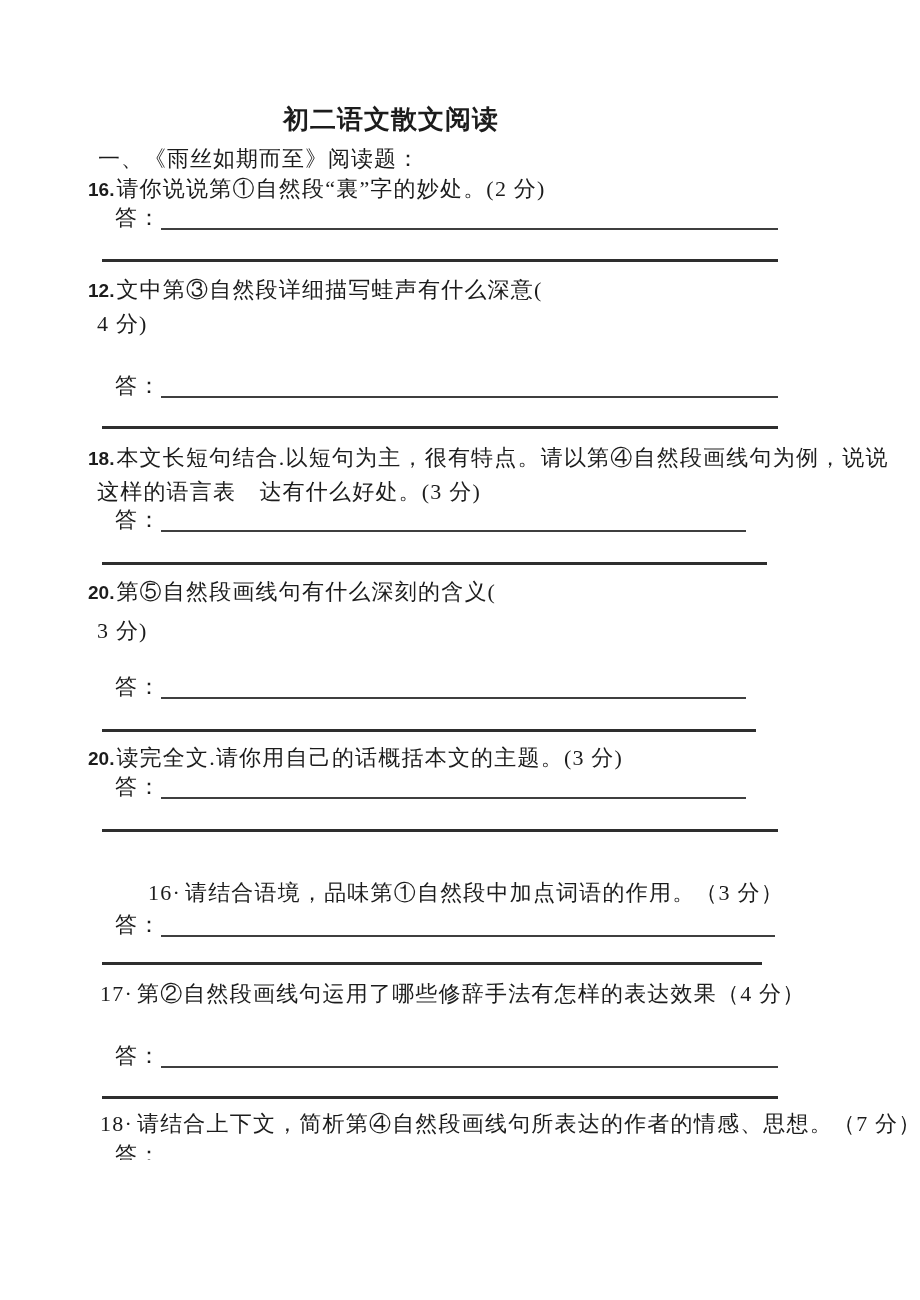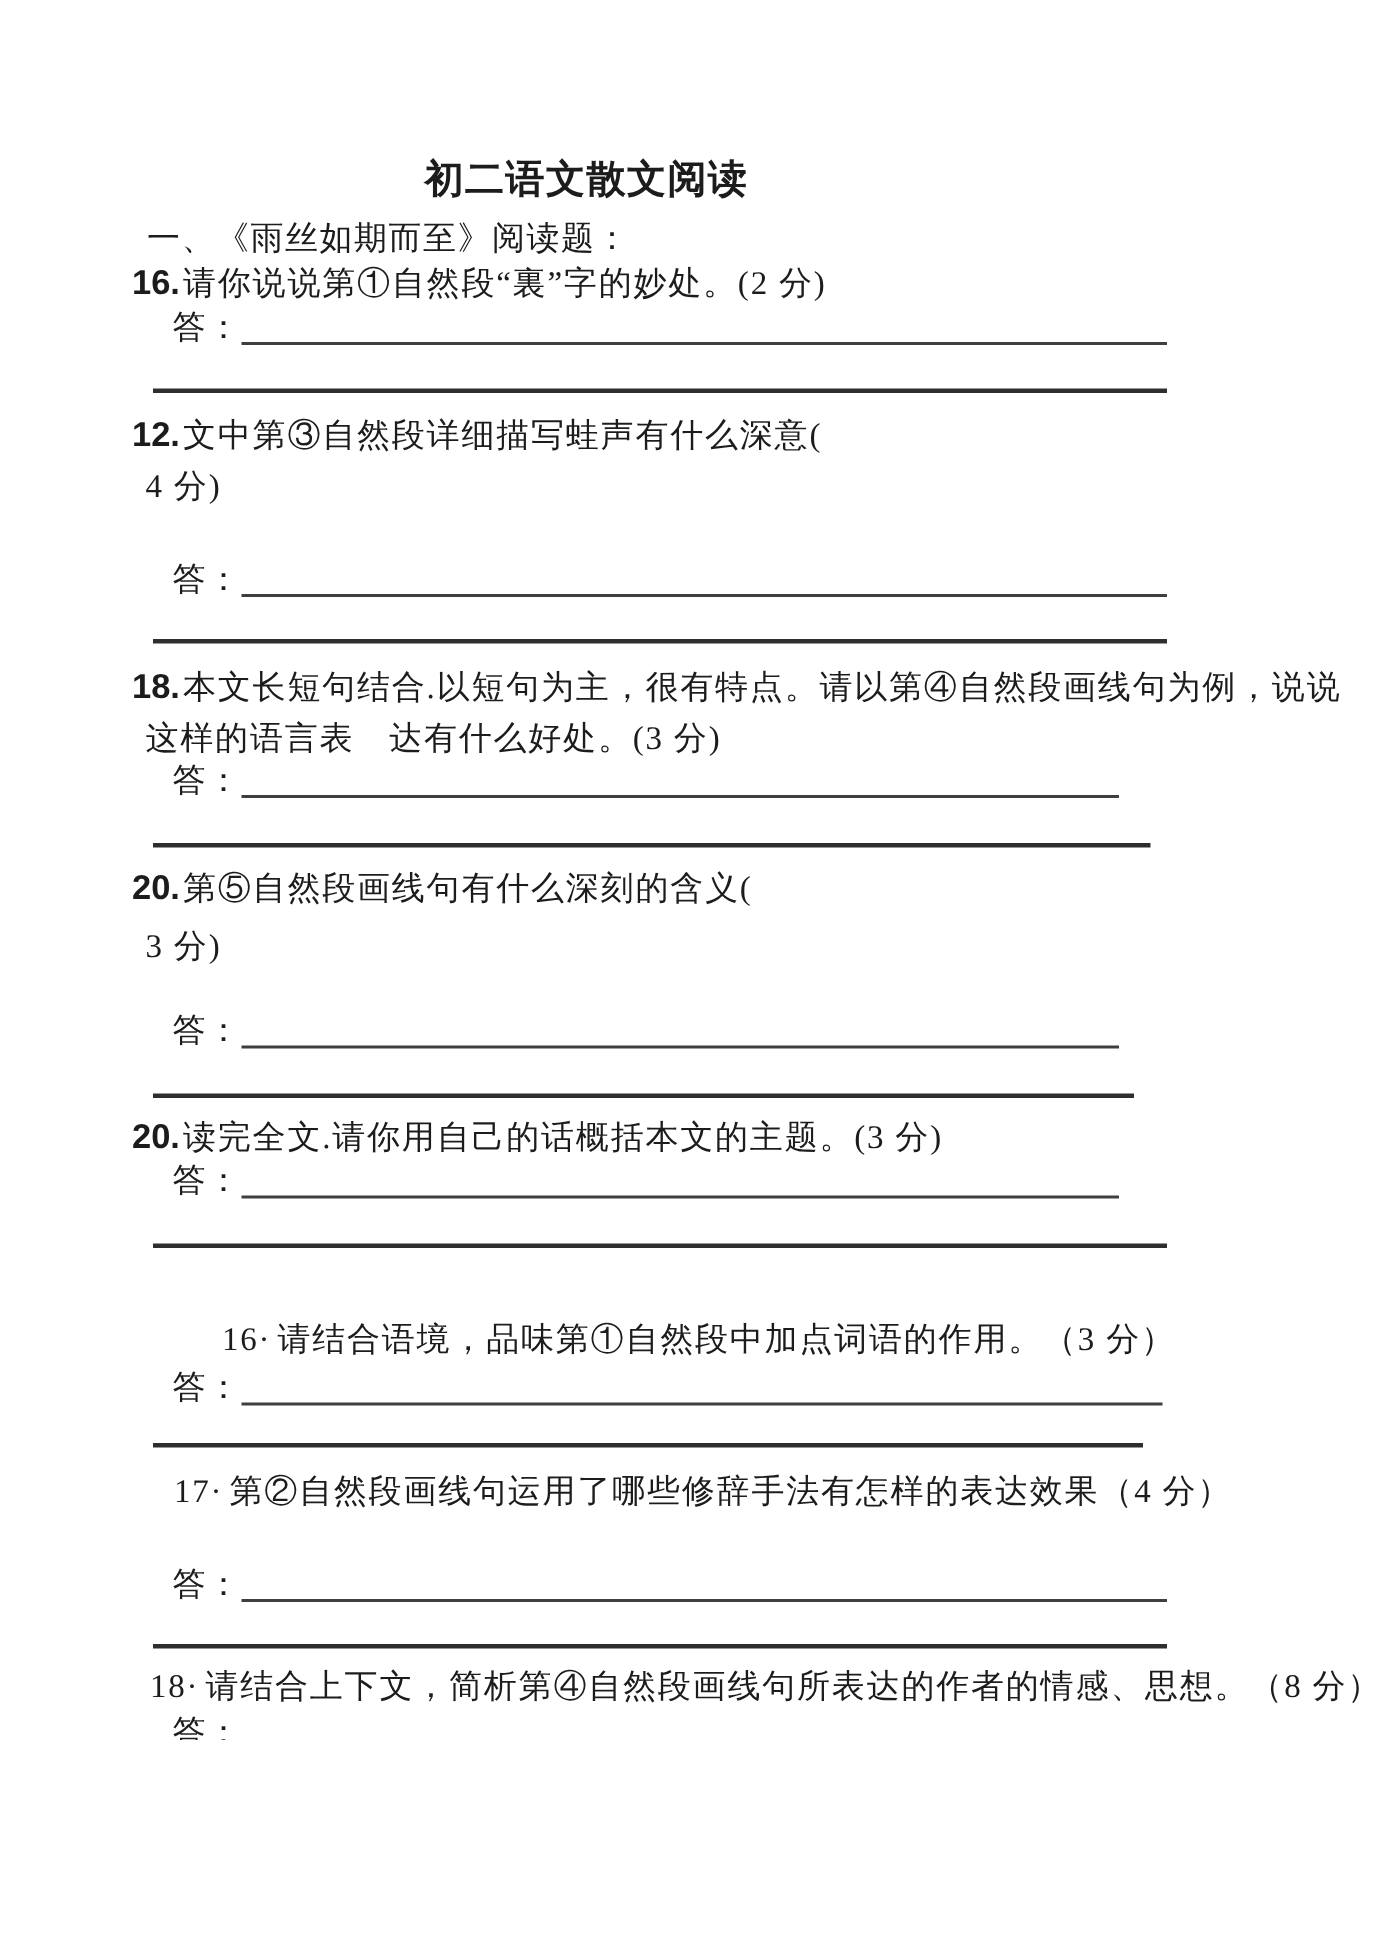--- a/index.html
+++ b/index.html
@@ -30,21 +30,21 @@
   }
   .q-row {
     position:absolute;
     font-size:22px;
     letter-spacing:1.2px;
     white-space:nowrap;
   }
   .q-row .num1 {
     font-family:"Liberation Sans","DejaVu Sans",sans-serif;
     font-weight:700;
-    font-size:23px;
+    font-size:19px;
     letter-spacing:0;
     padding-right:2px;
   }
   .q-row .num2 {
     font-size:22px;
     padding-right:4px;
   }
   .cont-line {
     position:absolute;
     left:97px;
@@ -145,31 +145,31 @@
 
   <div class="q-row" style="left:100px; top:878px;margin-left:48px;">
     <span class="num2">16·</span><span>请结合语境，品味第①自然段中加点词语的作用。（3 分）</span>
   </div>
   <div class="ans" style="top:913px; right:145px;">
     <span class="ans-label">答：</span>
     <span class="ans-fill"></span>
   </div>
   <div class="rule" style="top:962px; width:660px;"></div>
 
-  <div class="q-row" style="left:100px; top:979px;margin-left:16px;">
+  <div class="q-row" style="left:100px; top:979px;">
     <span class="num2">17·</span><span>第②自然段画线句运用了哪些修辞手法有怎样的表达效果（4 分）</span>
   </div>
   <div class="ans" style="top:1044px; right:142px;">
     <span class="ans-label">答：</span>
     <span class="ans-fill"></span>
   </div>
   <div class="rule" style="top:1096px; width:676px;"></div>
 
   <div class="q-row" style="left:100px; top:1109px;">
-    <span class="num2">18·</span><span>请结合上下文，简析第④自然段画线句所表达的作者的情感、思想。（8 分）</span>
+    <span class="num2">18·</span><span>请结合上下文，简析第④自然段画线句所表达的作者的情感、思想。（7 分）</span>
   </div>
   <div class="ans" style="top:1143px; right:145px;">
     <span class="ans-label">答：</span>
     <span class="ans-fill"></span>
   </div>
 
   <div class="page-num">1</div>
 
 </div>
 

